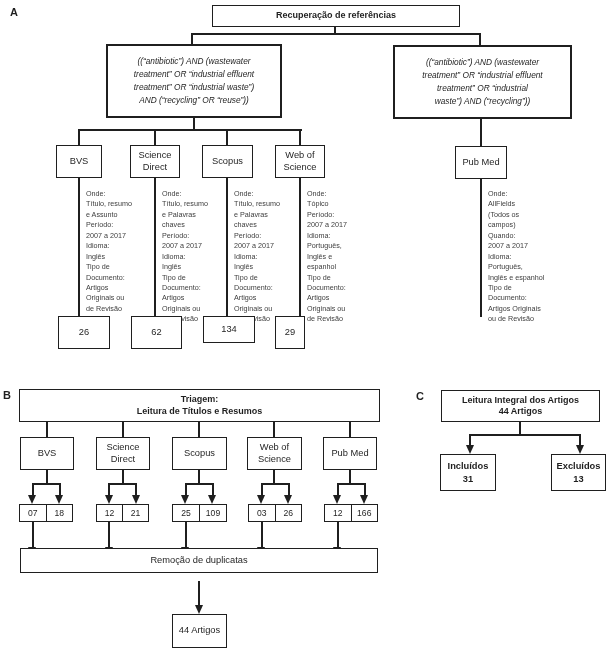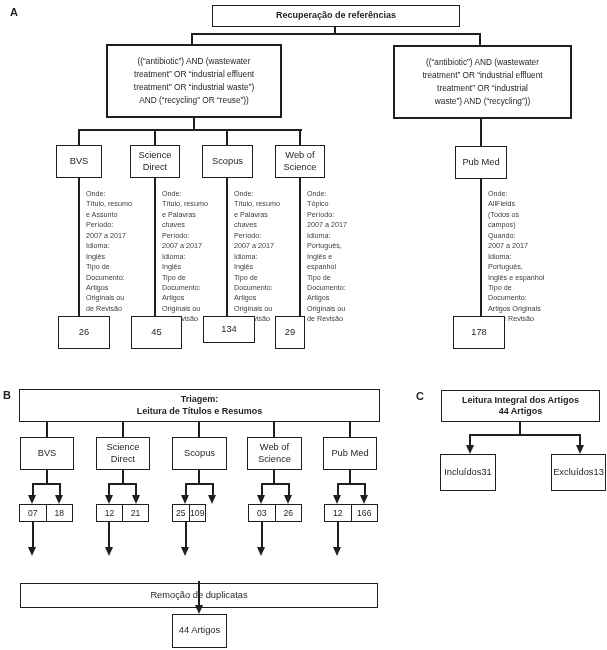--- a/index.html
+++ b/index.html
@@ -9,22 +9,22 @@
     font-family:"Liberation Sans","DejaVu Sans",sans-serif; color:var(--ink);
   }
   .sec-label { position:absolute; font-weight:bold; font-size:11px; color:var(--ink); }
   .box {
     position:absolute; border:1.5px solid var(--ink); background:#fff;
     display:flex; align-items:center; justify-content:center;
     text-align:center; white-space:pre-line; font-size:9.3px; line-height:1.25;
     box-sizing:border-box;
   }
   .hdr { font-weight:bold; font-size:9px; }
-  .qbox { border-width:2px; font-size:8.3px; line-height:1.55; }
-  .col  { flex-direction:row; line-height:1.35; }
+  .qbox { border-width:2px; font-style:italic; font-size:8.3px; line-height:1.55; }
+  .col  { flex-direction:column; line-height:1.35;font-weight:bold; }
   .desc {
     position:absolute; text-align:left; white-space:pre-line;
     font-size:7.2px; line-height:1.45; color:var(--muted);
   }
   .vl { position:absolute; width:2px;  background:var(--ink); }
   .hl { position:absolute; height:2px; background:var(--ink); }
   .ar {
     position:absolute; width:0; height:0;
     border-left:4.5px solid transparent; border-right:4.5px solid transparent;
     border-top:9px solid var(--ink);
@@ -141,24 +141,23 @@
 2007 a 2017
 Idioma:
 Português,
 Inglês e espanhol
 Tipo de
 Documento:
 Artigos Originais
 ou de Revisão</div>
 
   <div class="box" style="left:58px;top:316px;width:52px;height:33px">26</div>
-  <div class="box" style="left:131px;top:316px;width:51px;height:33px">45</div>
+  <div class="box" style="left:131px;top:316px;width:51px;height:33px">62</div>
   <div class="box" style="left:203px;top:316px;width:52px;height:27px">134</div>
   <div class="box" style="left:275px;top:316px;width:30px;height:33px">29</div>
-  <div class="box" style="left:453px;top:316px;width:52px;height:33px">178</div>
 
   <div class="sec-label" style="left:3px;top:389px">B</div>
 
   <div class="box hdr" style="left:19px;top:389px;width:361px;height:33px">Triagem:
 Leitura de Títulos e Resumos</div>
 
   <div class="vl" style="left:46px;top:421px;height:16px"></div>
   <div class="vl" style="left:122px;top:421px;height:16px"></div>
   <div class="vl" style="left:198px;top:421px;height:16px"></div>
   <div class="vl" style="left:273px;top:421px;height:16px"></div>
@@ -208,21 +207,21 @@
   <div class="ar" style="left:360px;top:495px"></div>
 
   <div class="box pair" style="left:19px;top:504px;width:54px;height:18px">
     <div class="cell">07</div>
     <div class="cell">18</div>
   </div>
   <div class="box pair" style="left:96px;top:504px;width:53px;height:18px">
     <div class="cell">12</div>
     <div class="cell">21</div>
   </div>
-  <div class="box pair" style="left:172px;top:504px;width:34px;height:18px">
+  <div class="box pair" style="left:172px;top:504px;width:55px;height:18px">
     <div class="cell">25</div>
     <div class="cell">109</div>
   </div>
   <div class="box pair" style="left:248px;top:504px;width:54px;height:18px">
     <div class="cell">03</div>
     <div class="cell">26</div>
   </div>
   <div class="box pair" style="left:324px;top:504px;width:54px;height:18px">
     <div class="cell">12</div>
     <div class="cell">166</div>
@@ -232,21 +231,21 @@
   <div class="vl" style="left:108px;top:522px;height:26px"></div>
   <div class="vl" style="left:184.5px;top:522px;height:26px"></div>
   <div class="vl" style="left:260.5px;top:522px;height:26px"></div>
   <div class="vl" style="left:336.5px;top:522px;height:26px"></div>
   <div class="ar" style="left:28px;top:547px"></div>
   <div class="ar" style="left:104.5px;top:547px"></div>
   <div class="ar" style="left:181px;top:547px"></div>
   <div class="ar" style="left:257px;top:547px"></div>
   <div class="ar" style="left:333px;top:547px"></div>
 
-  <div class="box" style="left:20px;top:583px;width:358px;height:25px">Remoção de duplicatas</div>
+  <div class="box" style="left:20px;top:548px;width:358px;height:25px">Remoção de duplicatas</div>
 
   <div class="vl" style="left:198px;top:581px;height:25px"></div>
   <div class="ar" style="left:194.5px;top:605px"></div>
 
   <div class="box" style="left:172px;top:614px;width:55px;height:34px">44 Artigos</div>
 
   <div class="sec-label" style="left:416px;top:390px">C</div>
 
   <div class="box hdr" style="left:441px;top:390px;width:159px;height:32px">Leitura Integral dos Artigos
 44 Artigos</div>

